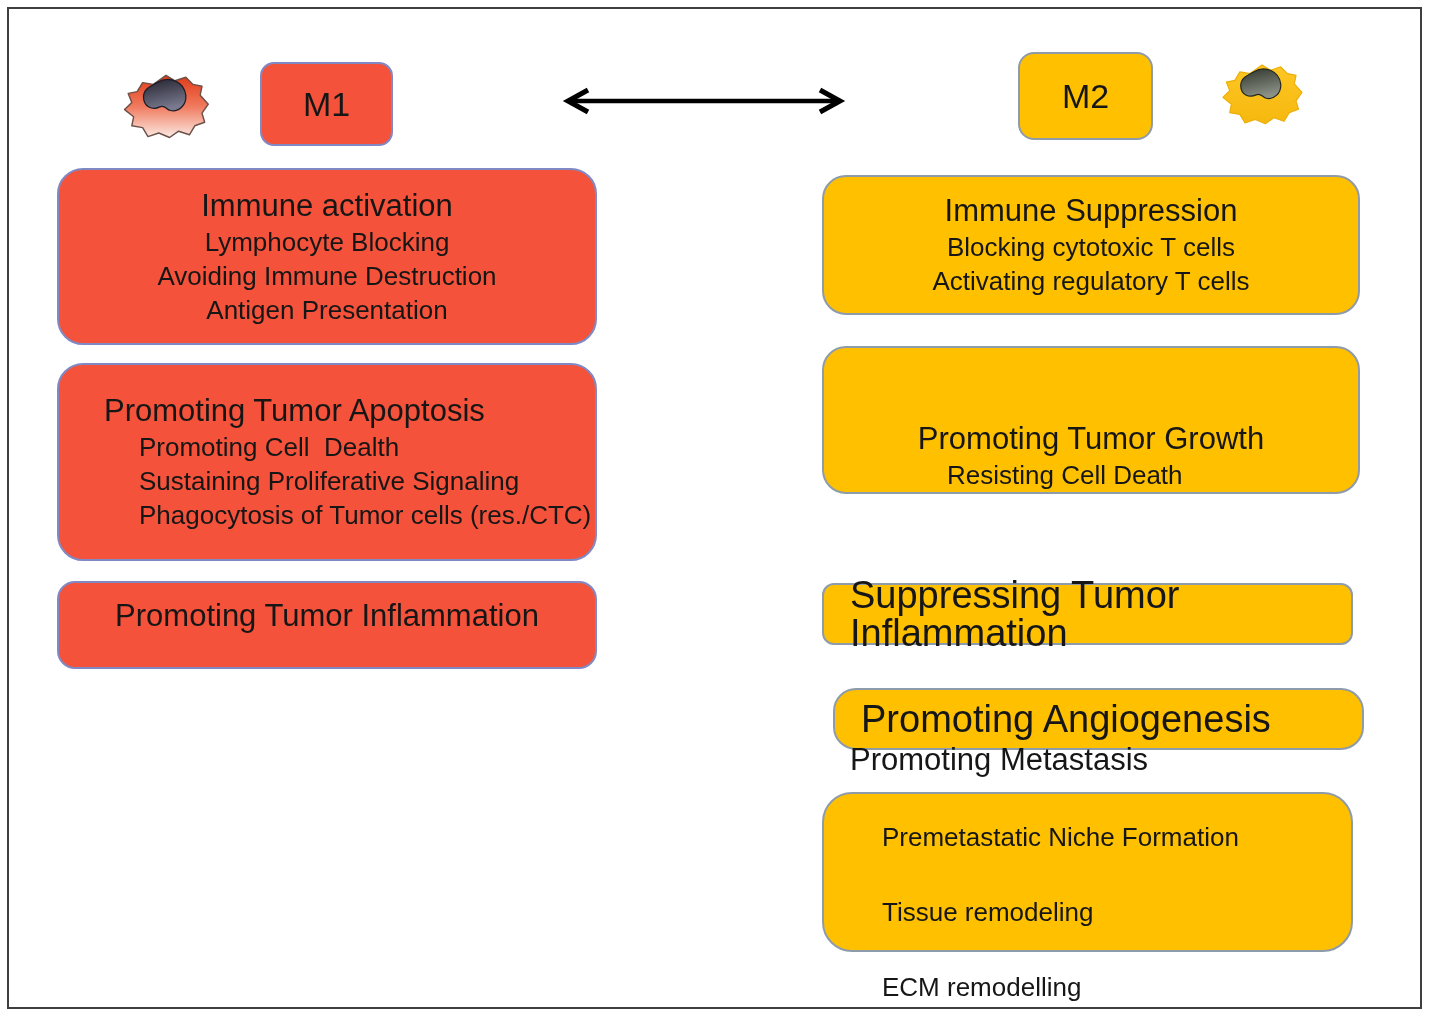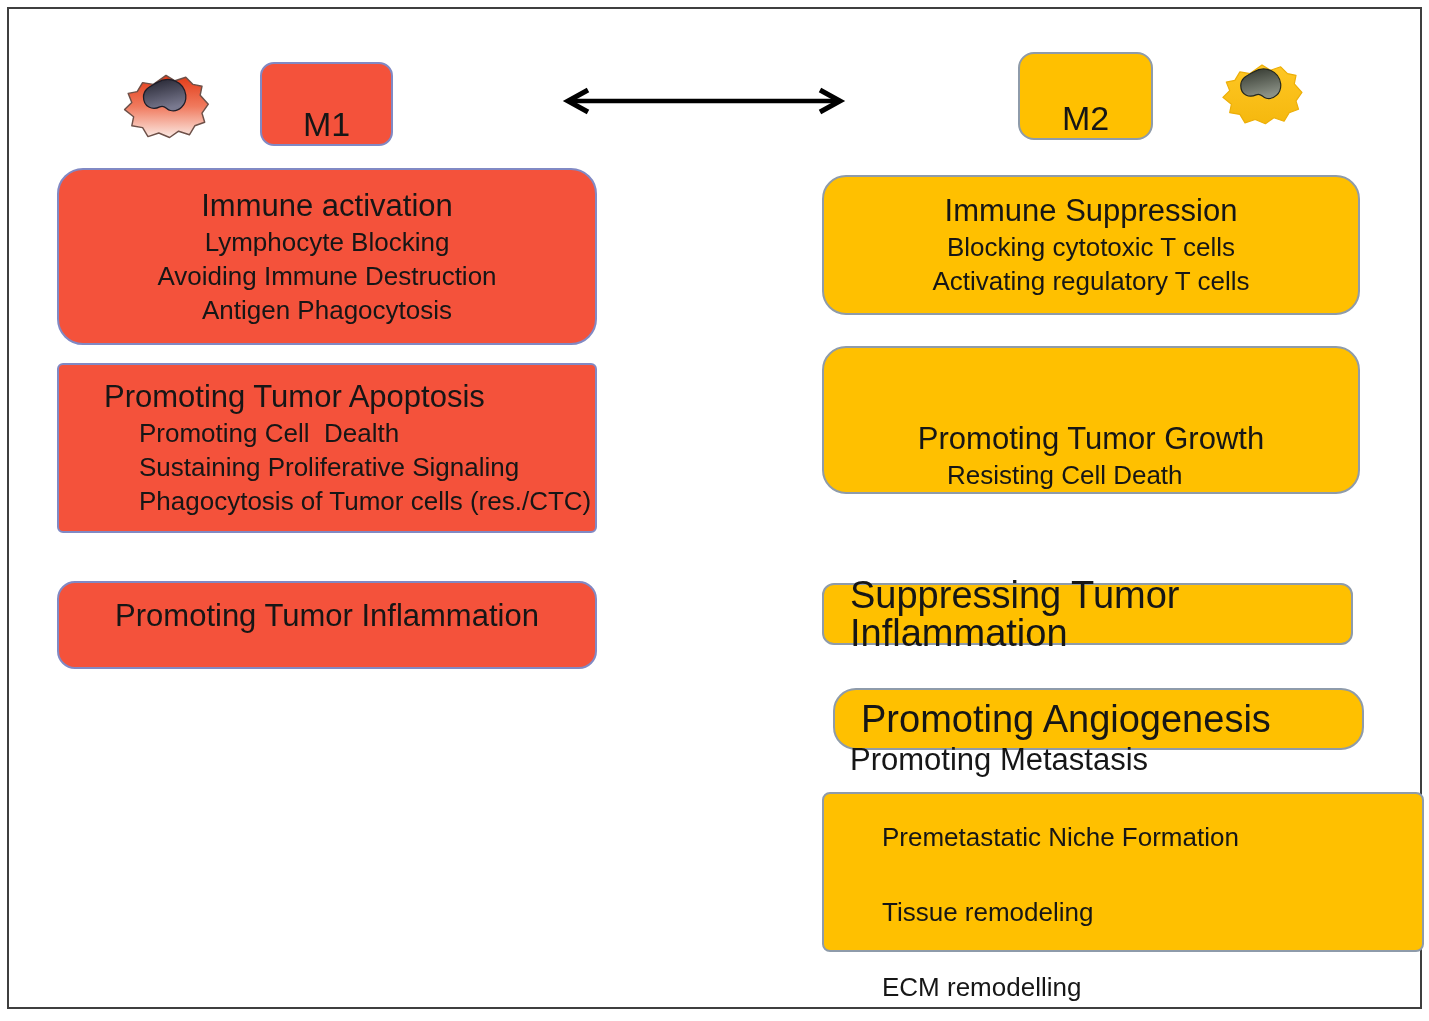--- a/index.html
+++ b/index.html
@@ -32,21 +32,21 @@
   .title{
     font-size:31px;line-height:38px;
     text-align:center;white-space:pre-wrap;
   }
   .item{
     font-size:26px;line-height:34px;
     text-align:center;white-space:pre-wrap;
   }
   .badge{
     font-size:34px;
-    align-items:flex-end;justify-content:center;display:flex;
+    align-items:center;justify-content:center;display:flex;
     flex-direction:row;
   }
   
   .bx-l2 .title{text-align:left;padding-left:45px;}
   .bx-l2 .item{text-align:left;padding-left:80px;}
   .bx-r2 .item{text-align:left;padding-left:123px;}
   .bx-r3 .title,.bx-r4 .title{text-align:left;padding-left:26px;font-size:38px;}
   .bx-r5 .title{text-align:left;padding-left:26px;}
   .bx-r5 .item{text-align:left;padding-left:58px;margin-top:41px;}
   .icon-abs{position:absolute;}
@@ -100,24 +100,24 @@
       </linearGradient>
     </defs>
     <polygon points="50,6 60,12 72,8 80,16 90,18 88,28 97,38 90,48 93,58 82,62 76,72 64,68 54,75 42,70 30,74 24,64 12,62 14,52 4,44 12,36 8,26 18,24 24,14 36,16" fill="url(#m2body)" stroke="#ECAE08" stroke-width="1.4" stroke-linejoin="round"></polygon>
     <path d="M40,14 C54,6 70,13 72,28 C73,39 64,47 55,45 C50,44 49,38 43,41 C35,45 25,41 25,30 C25,21 33,18 40,14 Z" fill="url(#m2nuc)" stroke="#23271f" stroke-width="1.4"></path>
   </svg>
 
   <div class="box m1box bx-l1" style="left:57px;top:168px;width:540px;height:177px;border-radius:26px;">
     <div class="title">Immune activation</div>
     <div class="item">Lymphocyte Blocking</div>
     <div class="item">Avoiding Immune Destruction</div>
-    <div class="item">Antigen Phagocytosis</div>
+    <div class="item">Antigen Presentation</div>
   </div>
 
-  <div class="box m1box bx-l2" style="left:57px;top:363px;width:540px;height:170px;border-radius:6px;">
+  <div class="box m1box bx-l2" style="left:57px;top:363px;width:540px;height:198px;border-radius:26px;">
     <div class="title">Promoting Tumor Apoptosis</div>
     <div class="item">Promoting Cell  Dealth</div>
     <div class="item">Sustaining Proliferative Signaling</div>
     <div class="item">Phagocytosis of Tumor cells (res./CTC)</div>
   </div>
 
   <div class="box m1box bx-l3" style="left:57px;top:581px;width:540px;height:88px;border-radius:18px;justify-content:flex-start;padding-top:14px;">
     <div class="title">Promoting Tumor Inflammation</div>
   </div>
 
@@ -133,20 +133,20 @@
   </div>
 
   <div class="box m2box bx-r3" style="left:822px;top:583px;width:531px;height:62px;border-radius:12px;">
     <div class="title">Suppressing Tumor Inflammation</div>
   </div>
 
   <div class="box m2box bx-r4" style="left:822px;top:688px;width:531px;height:62px;border-radius:23px;margin-left:11px;">
     <div class="title">Promoting Angiogenesis</div>
   </div>
 
-  <div class="box m2box bx-r5" style="left:822px;top:792px;width:602px;height:160px;border-radius:8px;">
+  <div class="box m2box bx-r5" style="left:822px;top:792px;width:531px;height:160px;border-radius:30px;">
     <div class="title">Promoting Metastasis</div>
     <div class="item">Premetastatic Niche Formation</div>
     <div class="item">Tissue remodeling</div>
     <div class="item">ECM remodelling</div>
   </div>
 
 </div>
 
 </body></html>

